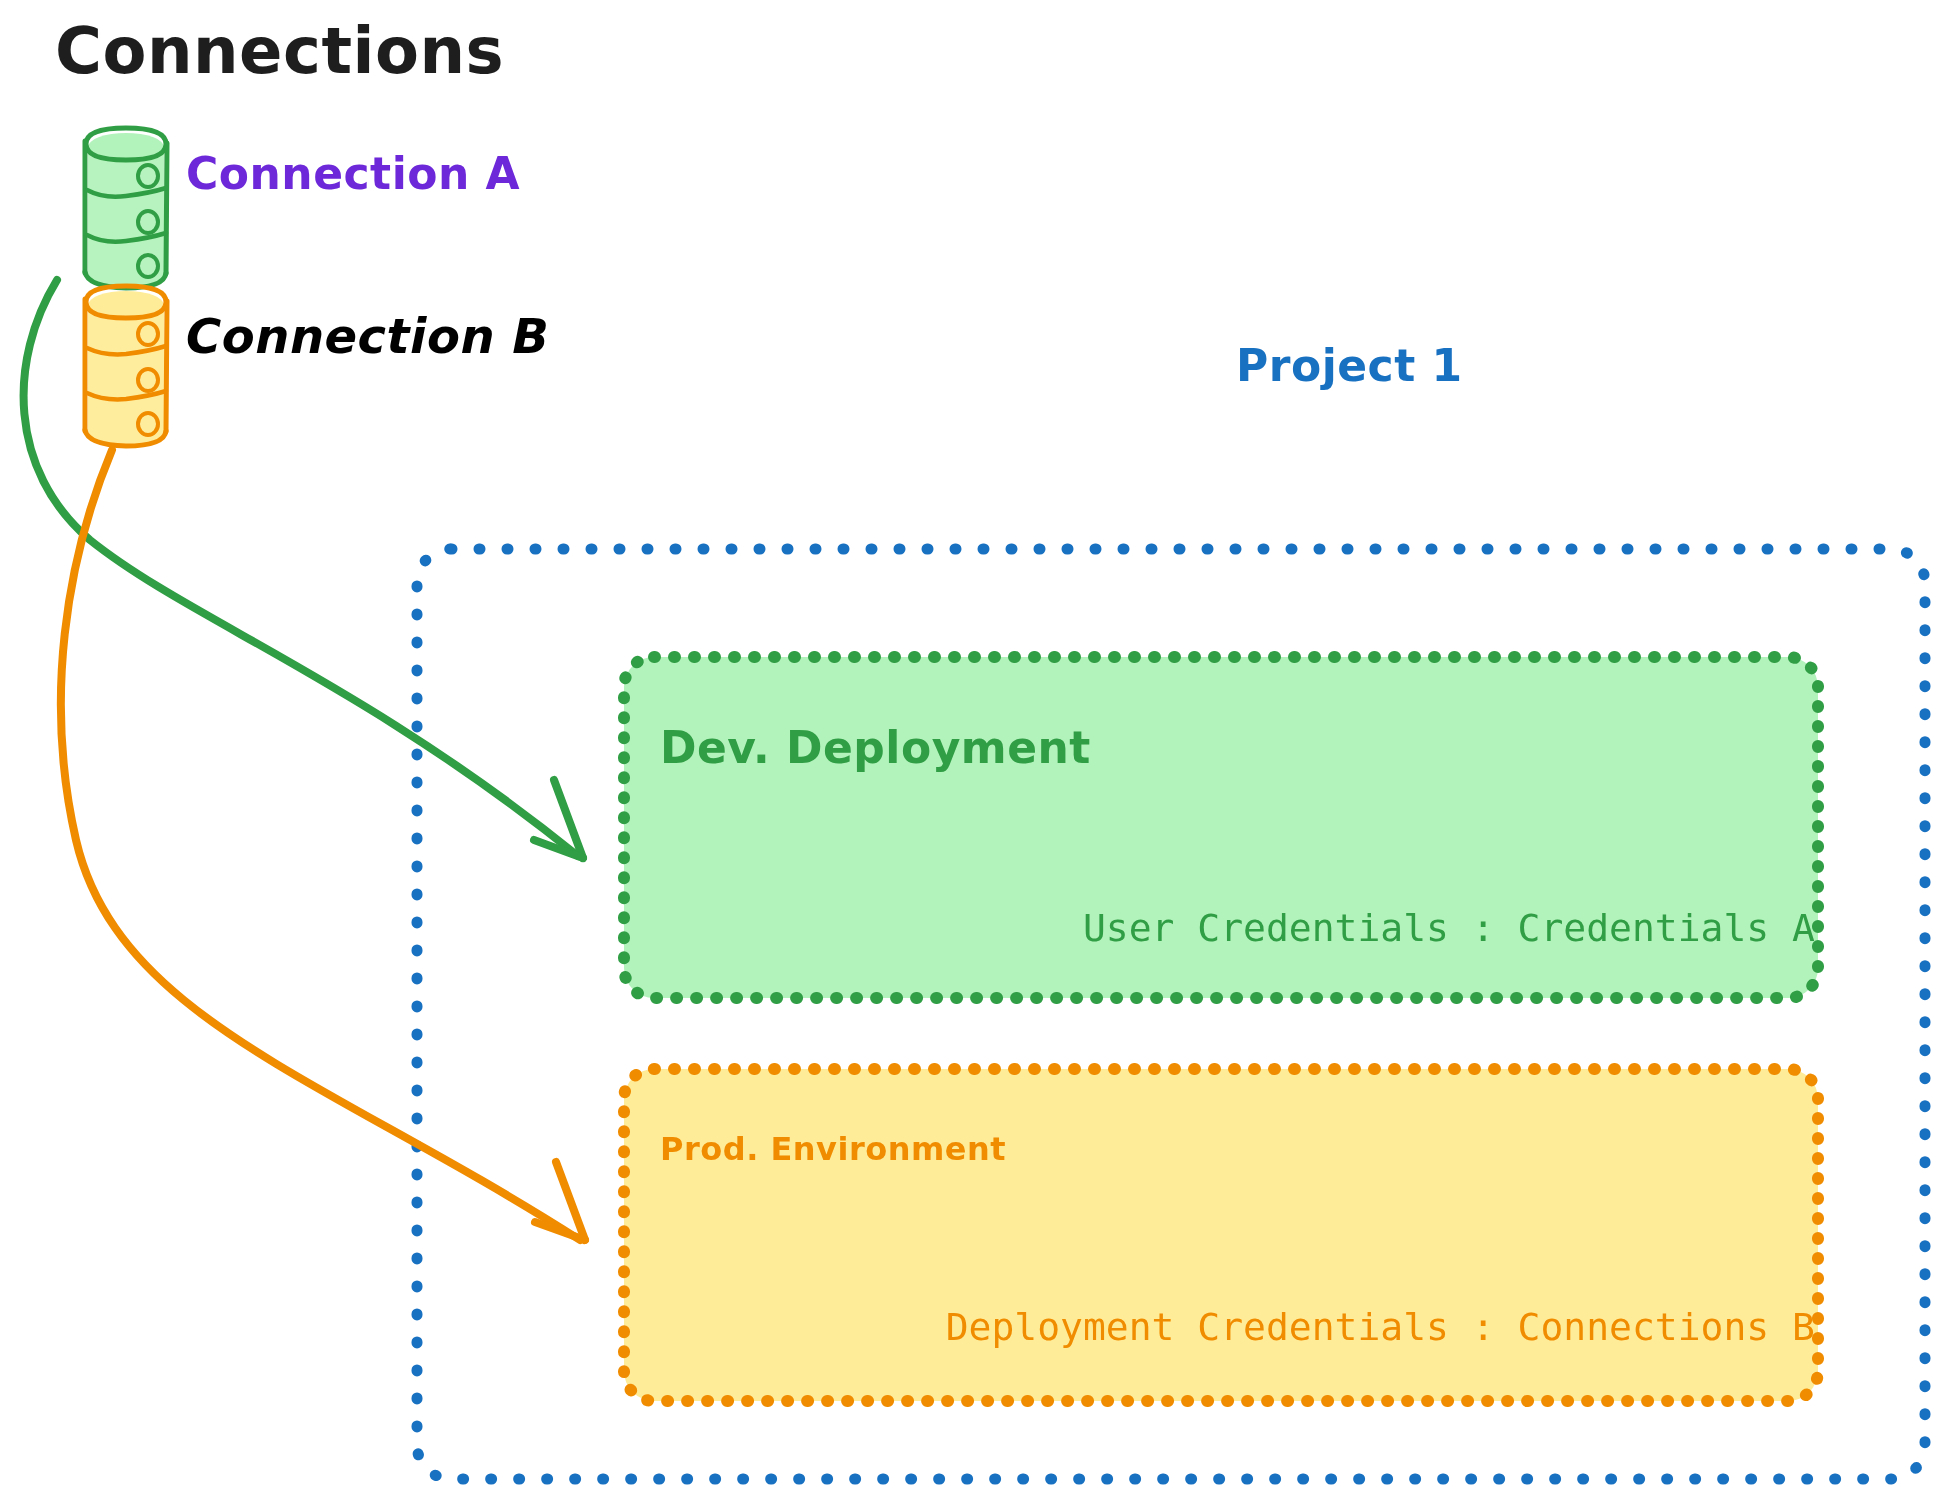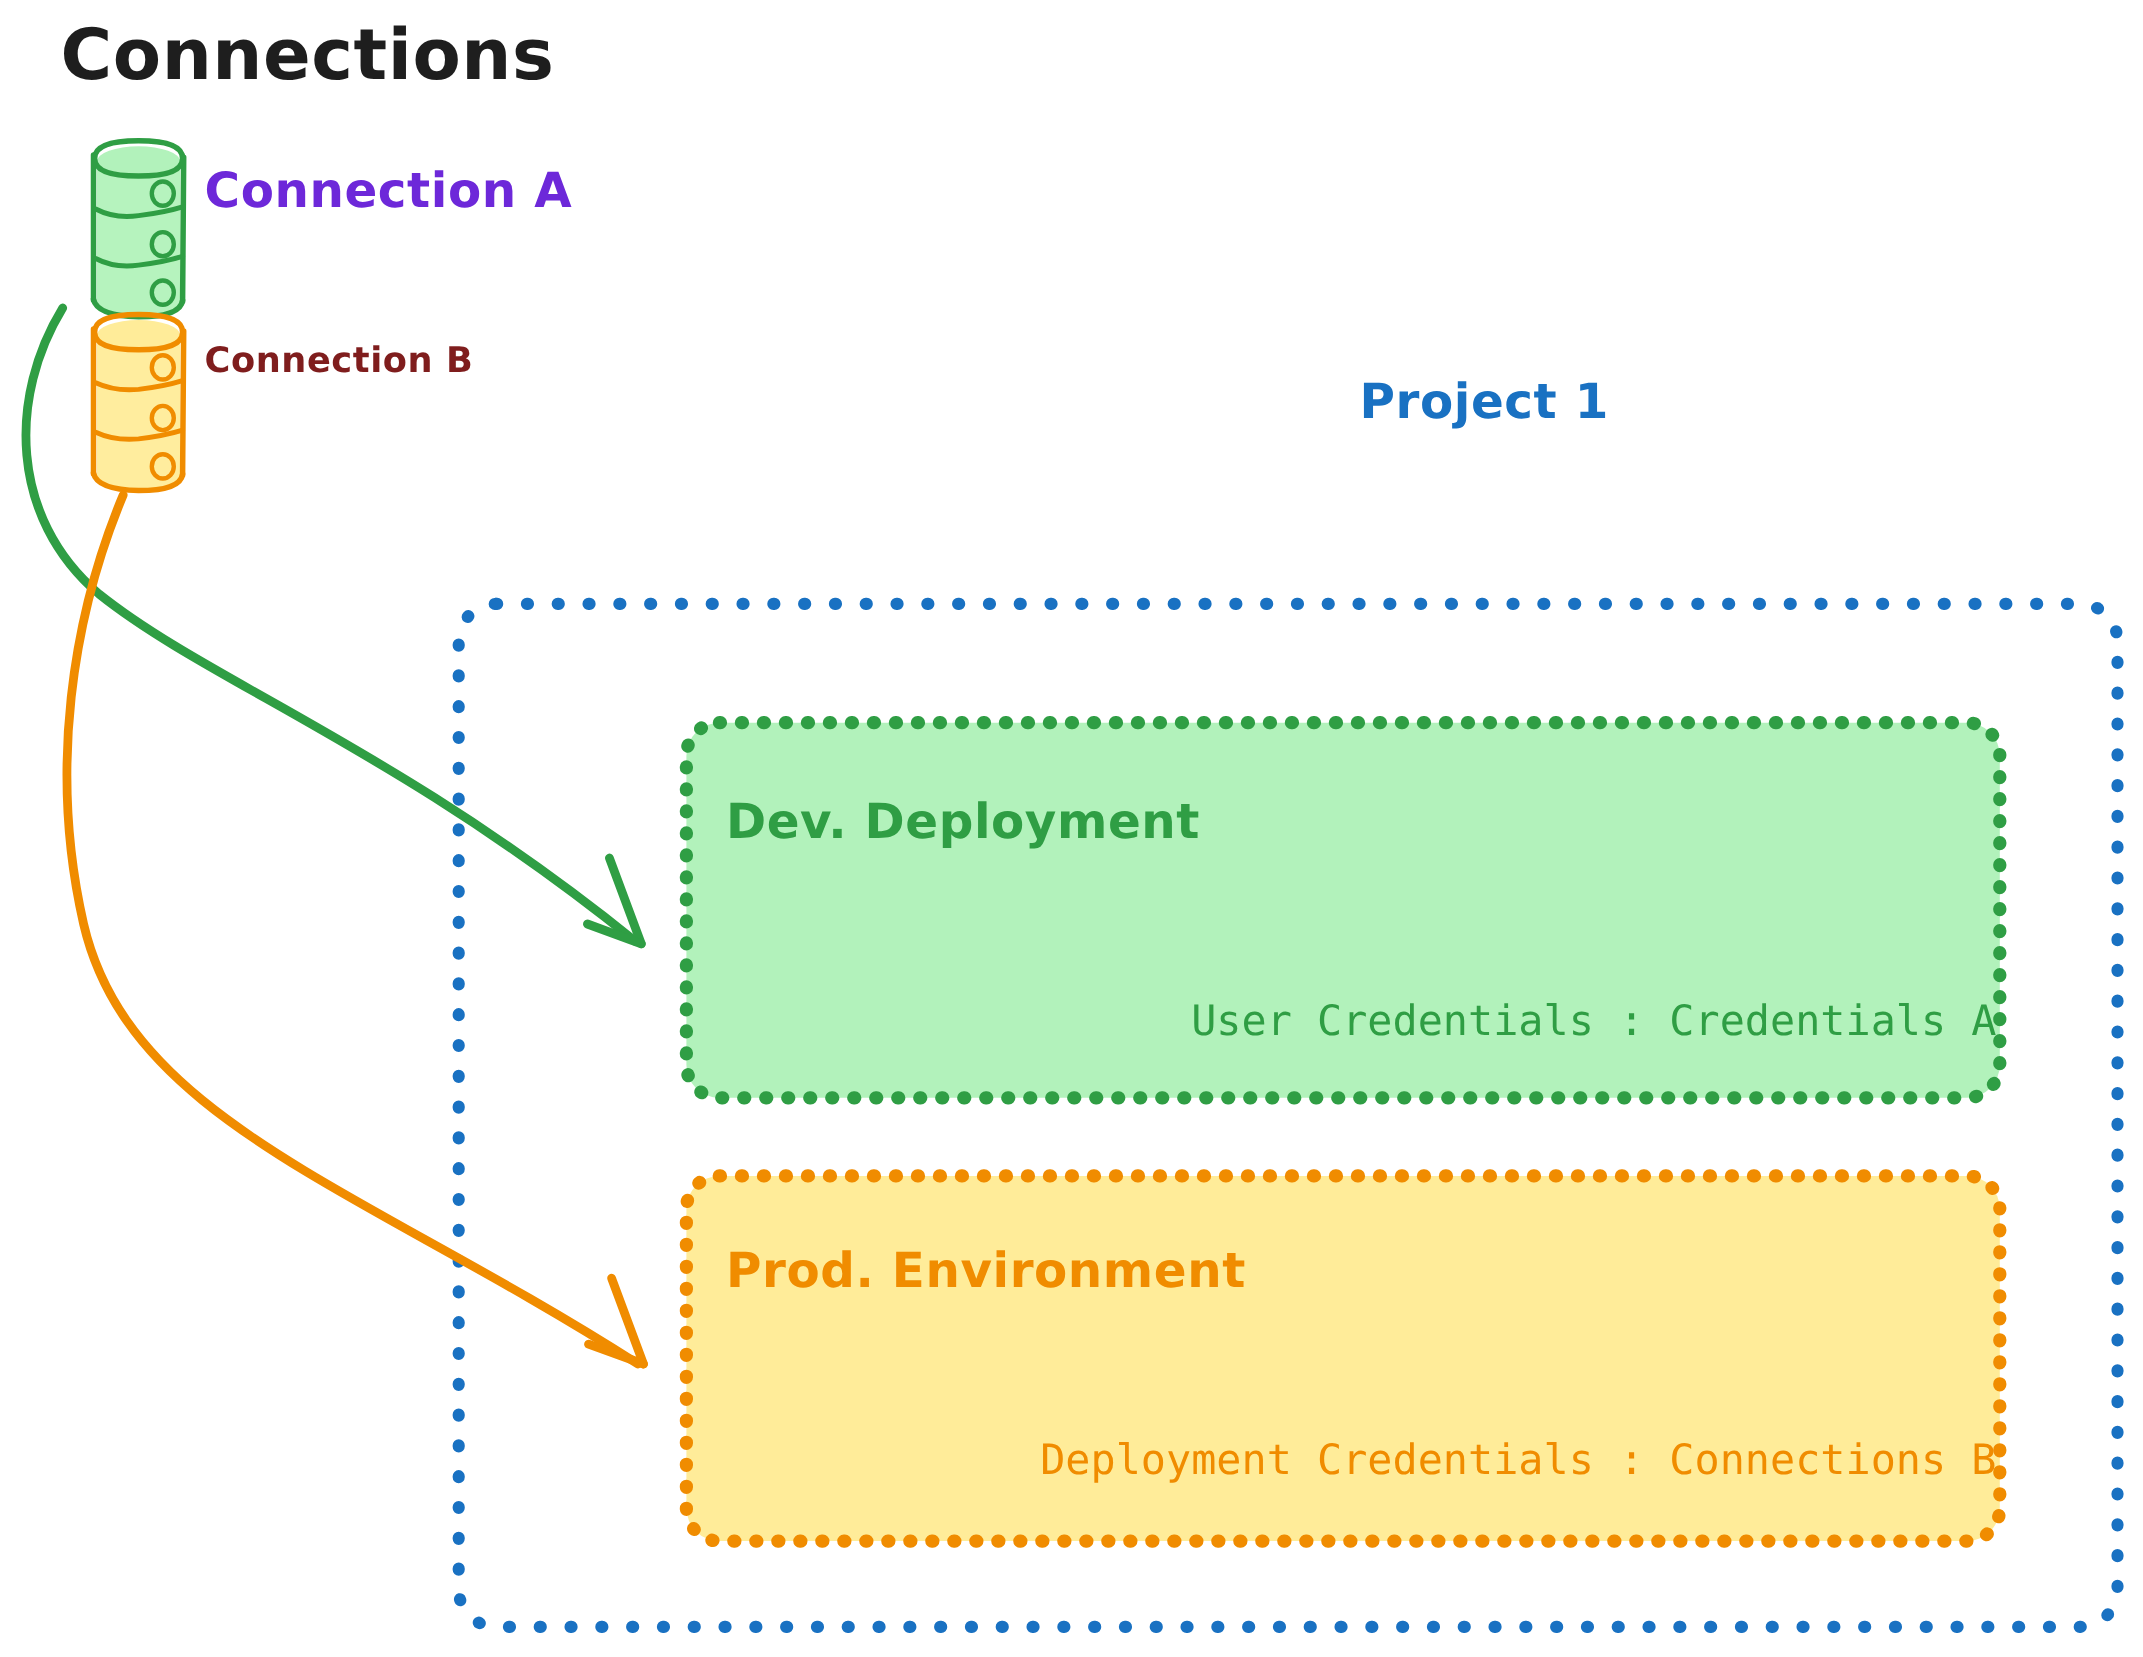--- a/index.html
+++ b/index.html
@@ -43,39 +43,40 @@
   }
   #label-connection-a {
     left: 186px;
     top: 148px;
     font-size: 44px;
     color: #6d28d9;
   }
   #label-connection-b {
     left: 186px;
     top: 308px;
-    font-size: 32px;
-    color: #7f1d1d;
+    font-size: 48px;
+    color: #000000;
+    font-style: italic;
   }
   #label-project-1 {
     left: 1236px;
     top: 340px;
     font-size: 44px;
     color: #1971c2;
   }
   #label-dev-env {
     left: 660px;
     top: 722px;
     font-size: 44px;
     color: #2f9e44;
   }
   #label-prod-env {
     left: 660px;
     top: 1130px;
-    font-size: 44px;
+    font-size: 32px;
     color: #f08c00;
   }
   #label-dev-credentials {
     left: 1815px;
     top: 906px;
     font-size: 38px;
     color: #2f9e44;
     transform: translateX(-100%);
   }
   #label-prod-credentials {

